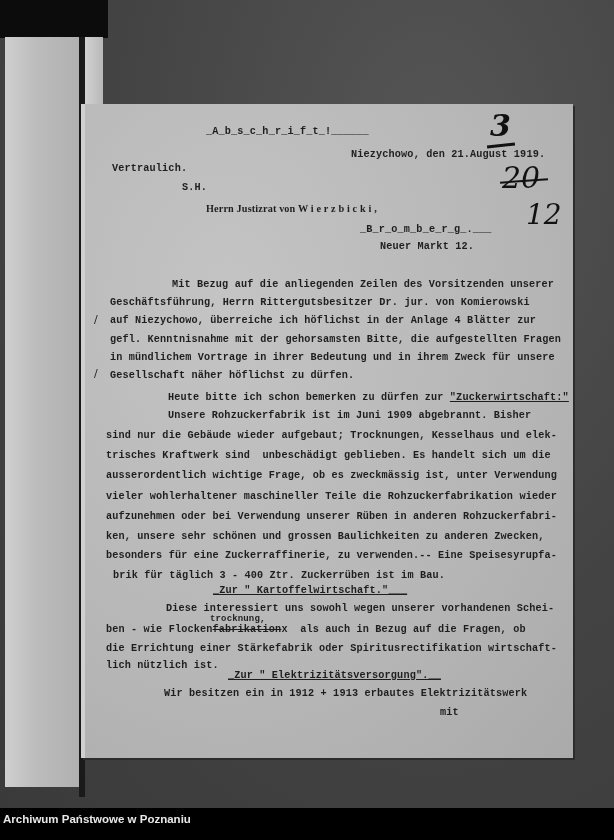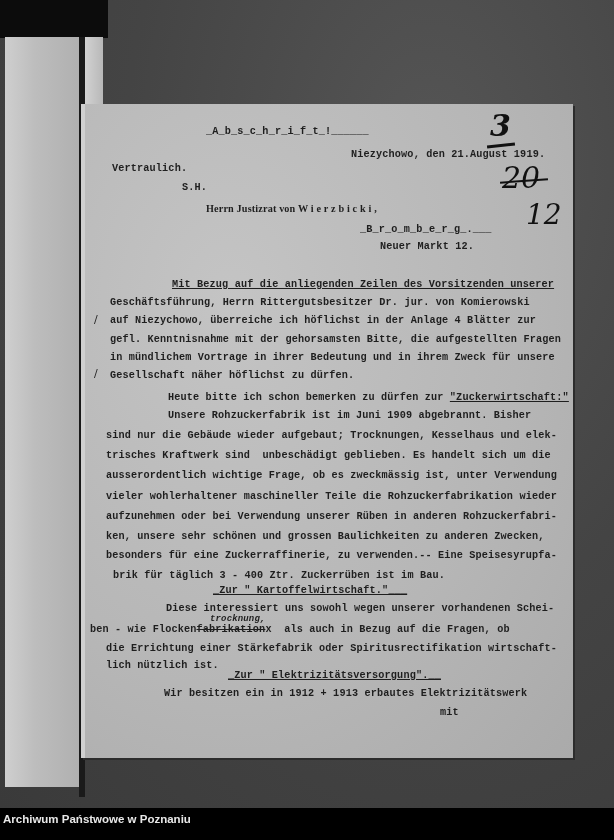--- a/index.html
+++ b/index.html
@@ -71,21 +71,21 @@
 <div class="typed" style="left:206px;top:203px;font-family:Liberation Serif, serif;">Herrn Justizrat von W i e r z b i c k i ,</div>
 <div class="typed" style="left:360px;top:224px;">_B_r_o_m_b_e_r_g_.___</div>
 <div class="typed" style="left:380px;top:241px;">Neuer Markt 12.</div>
 
 <div class="hand" style="left:490px;top:108px;font-size:30px;font-weight:bold;">3</div>
 <div style="position:absolute;left:487px;top:144px;width:28px;height:3px;background:#111;transform:rotate(-6deg);"></div>
 <div class="hand" style="left:502px;top:160px;font-size:30px;">20</div>
 <div style="position:absolute;left:500px;top:180px;width:48px;height:2px;background:#111;transform:rotate(-4deg);"></div>
 <div class="hand" style="left:526px;top:198px;font-size:28px;">12</div>
 
-<div class="typed" style="left:172px;top:279px;text-decoration:underline;">Mit Bezug auf die anliegenden Zeilen des Vorsitzenden unserer</div>
+<div class="typed" style="left:172px;top:279px;">Mit Bezug auf die anliegenden Zeilen des Vorsitzenden unserer</div>
 <div class="typed" style="left:110px;top:297px;">Geschäftsführung, Herrn Rittergutsbesitzer Dr. jur. von Komierowski</div>
 <div class="typed" style="left:110px;top:315px;">auf Niezychowo, überreiche ich höflichst in der Anlage 4 Blätter zur</div>
 <div class="typed" style="left:110px;top:334px;">gefl. Kenntnisnahme mit der gehorsamsten Bitte, die aufgestellten Fragen</div>
 <div class="typed" style="left:110px;top:352px;">in mündlichem Vortrage in ihrer Bedeutung und in ihrem Zweck für unsere</div>
 <div class="typed" style="left:110px;top:370px;">Gesellschaft näher höflichst zu dürfen.</div>
 <div class="mark" style="left:94px;top:313px;">/</div>
 <div class="mark" style="left:94px;top:367px;">/</div>
 
 <div class="typed" style="left:168px;top:392px;"><span>Heute bitte ich schon bemerken zu dürfen zur </span><span class="u">"Zuckerwirtschaft:"</span></div>
 
@@ -94,22 +94,22 @@
 <div class="typed" style="left:106px;top:450px;">trisches Kraftwerk sind  unbeschädigt geblieben. Es handelt sich um die</div>
 <div class="typed" style="left:106px;top:470px;">ausserordentlich wichtige Frage, ob es zweckmässig ist, unter Verwendung</div>
 <div class="typed" style="left:106px;top:491px;">vieler wohlerhaltener maschineller Teile die Rohzuckerfabrikation wieder</div>
 <div class="typed" style="left:106px;top:511px;">aufzunehmen oder bei Verwendung unserer Rüben in anderen Rohzuckerfabri-</div>
 <div class="typed" style="left:106px;top:531px;">ken, unsere sehr schönen und grossen Baulichkeiten zu anderen Zwecken,</div>
 <div class="typed" style="left:106px;top:550px;">besonders für eine Zuckerraffinerie, zu verwenden.-- Eine Speisesyrupfa-</div>
 <div class="typed" style="left:106px;top:570px;padding-left:7px;">brik für täglich 3 - 400 Ztr. Zuckerrüben ist im Bau.</div>
 
 <div class="typed u" style="left:213px;top:585px;">_Zur " Kartoffelwirtschaft."___</div>
 <div class="typed" style="left:166px;top:603px;">Diese interessiert uns sowohl wegen unserer vorhandenen Schei-</div>
-<div class="typed" style="left:210px;top:613px;font-size:9px;font-style:italic;">trocknung,</div>
-<div class="typed" style="left:90px;top:624px;"><span>ben - wie Flocken</span><span style="text-decoration:line-through;">fabrikation</span><span>x  als auch in Bezug auf die Fragen, ob</span></div>
+<div class="typed" style="left:210px;top:613px;font-size:9px;">trocknung,</div>
+<div class="typed" style="left:106px;top:624px;"><span>ben - wie Flocken</span><span style="text-decoration:line-through;">fabrikation</span><span>x  als auch in Bezug auf die Fragen, ob</span></div>
 <div class="typed" style="left:106px;top:643px;">die Errichtung einer Stärkefabrik oder Spiritusrectifikation wirtschaft-</div>
 <div class="typed" style="left:106px;top:660px;">lich nützlich ist.</div>
 
 <div class="typed u" style="left:228px;top:670px;">_Zur " Elektrizitätsversorgung".__</div>
 <div class="typed" style="left:164px;top:688px;">Wir besitzen ein in 1912 + 1913 erbautes Elektrizitätswerk</div>
 <div class="typed" style="left:440px;top:707px;">mit</div>
 
 <div class="footer">Archiwum Państwowe w Poznaniu</div>
 
 </body></html>

